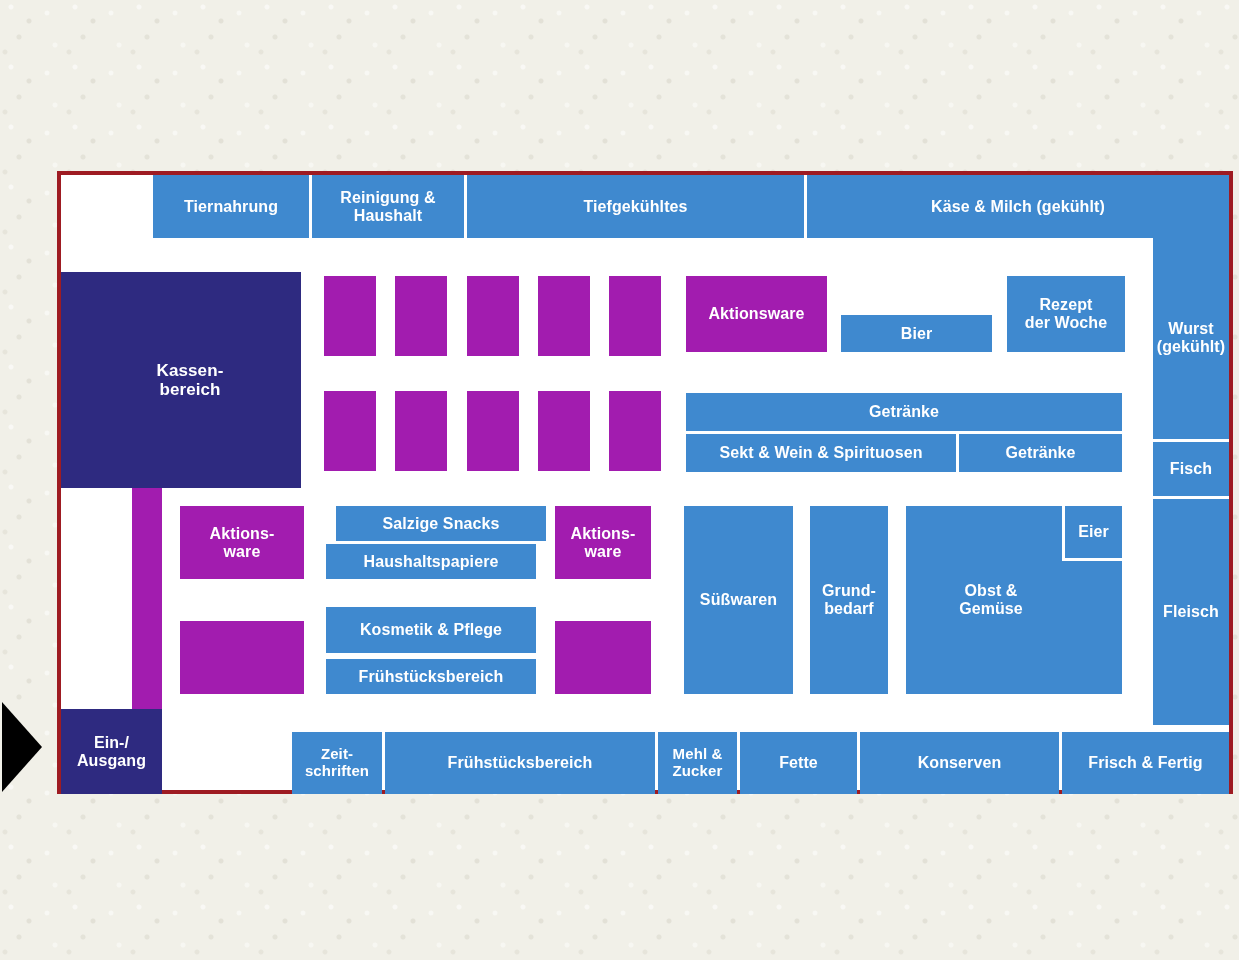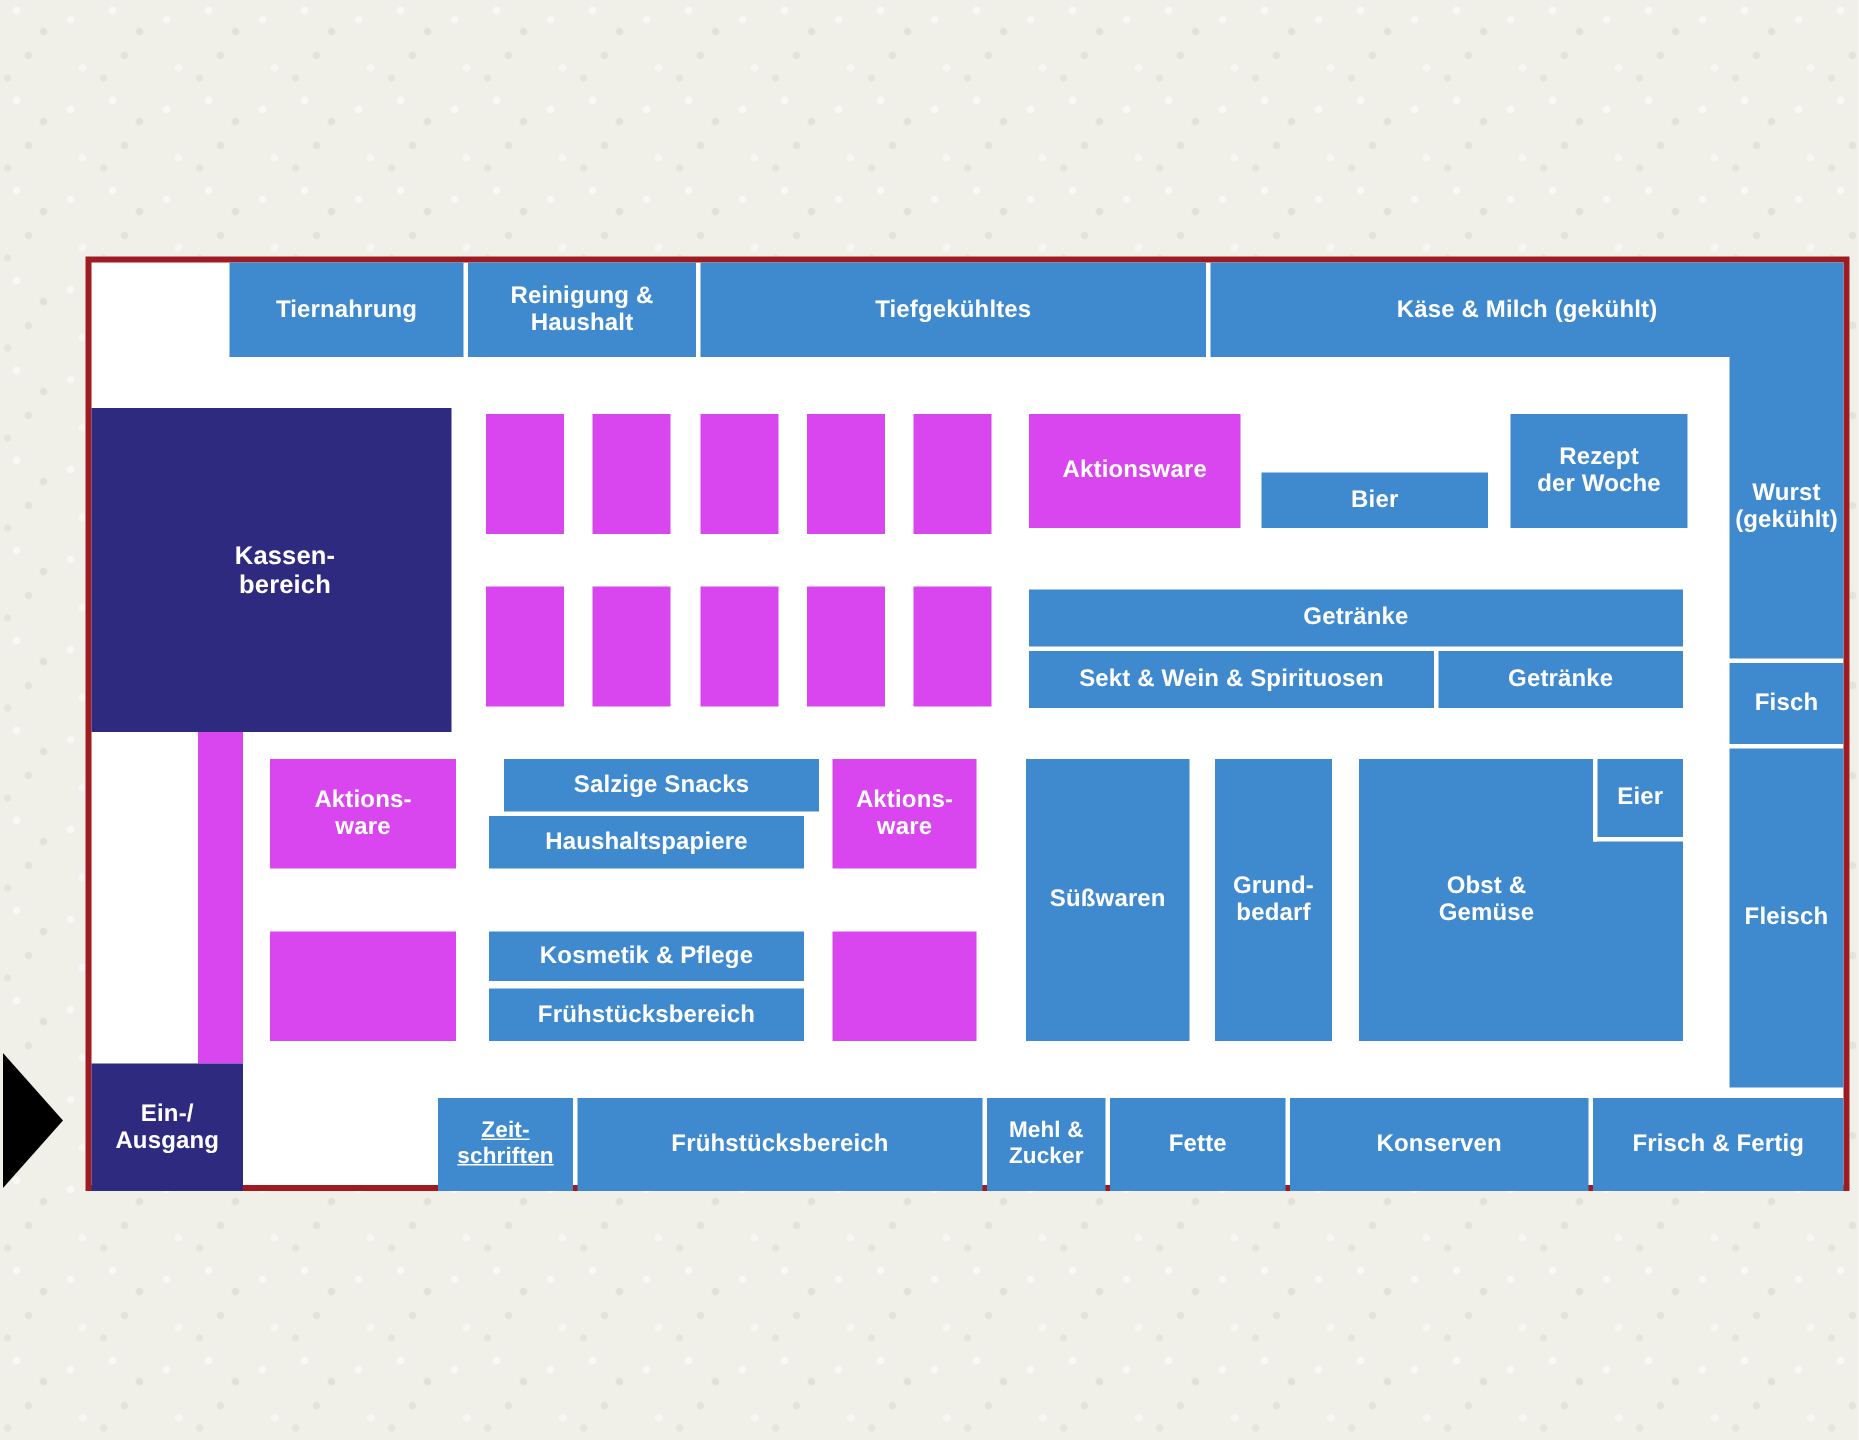--- a/index.html
+++ b/index.html
@@ -42,21 +42,21 @@
     color:#ffffff;
     font-weight:bold;
     font-size:16px;
     line-height:1.12;
     letter-spacing:.1px;
     padding:2px 4px;
     overflow:hidden;
   }
   .blue{background:#3f89cf;}
   .navy{background:#2e2a80;}
-  .red{background:#d946ef;}
+  .red{background:#a21caf;}
   .zone.sm{font-size:15px;}
   .zone.lg{font-size:17px;padding-left:22px;}
 
   #entrance-arrow{
     position:absolute;
     left:2px;top:702px;
     width:0;height:0;
     border-top:45px solid transparent;
     border-bottom:45px solid transparent;
     border-left:40px solid #000000;
@@ -153,21 +153,21 @@
     <span class="label">Haushaltspapiere</span>
   </div>
   <div class="zone red" style="left:494px;top:331px;width:96px;height:73px;">
     <span class="label" style="white-space:pre-line;">Aktions-
 ware</span>
   </div>
 
   <div class="zone red" style="left:119px;top:446px;width:124px;height:73px;">
     <span class="label"></span>
   </div>
-  <div class="zone blue" style="left:265px;top:446px;width:210px;height:33px;text-align:center;">
+  <div class="zone blue" style="left:265px;top:432px;width:210px;height:46px;text-align:center;">
     <span class="label">Kosmetik &amp; Pflege</span>
   </div>
   <div class="zone blue" style="left:265px;top:484px;width:210px;height:35px;">
     <span class="label">Frühstücksbereich</span>
   </div>
   <div class="zone red" style="left:494px;top:446px;width:96px;height:73px;">
     <span class="label"></span>
   </div>
 
   <div class="zone blue" style="left:623px;top:331px;width:109px;height:188px;">
@@ -179,21 +179,21 @@
   </div>
   <div class="zone blue" style="left:845px;top:331px;width:216px;height:188px;text-align:center;">
     <span class="label" style="white-space:pre-line;position:absolute;left:0;top:0;width:170px;height:188px;display:flex;align-items:center;justify-content:center;">Obst &amp;
 Gemüse</span>
   </div>
   <div class="zone blue" style="left:1001px;top:331px;width:60px;height:55px;border-left:3px solid #ffffff;border-bottom:3px solid #ffffff;">
     <span class="label">Eier</span>
   </div>
 
   <div class="zone blue sm" style="left:231px;top:557px;width:90px;height:62px;">
-    <span class="label" style="white-space:pre-line;text-decoration:underline;">Zeit-
+    <span class="label" style="white-space:pre-line;">Zeit-
 schriften</span>
   </div>
   <div class="zone blue" style="left:324px;top:557px;width:270px;height:62px;">
     <span class="label">Frühstücksbereich</span>
   </div>
   <div class="zone blue sm" style="left:597px;top:557px;width:79px;height:62px;">
     <span class="label" style="white-space:pre-line;">Mehl &amp;
 Zucker</span>
   </div>
   <div class="zone blue" style="left:679px;top:557px;width:117px;height:62px;">

